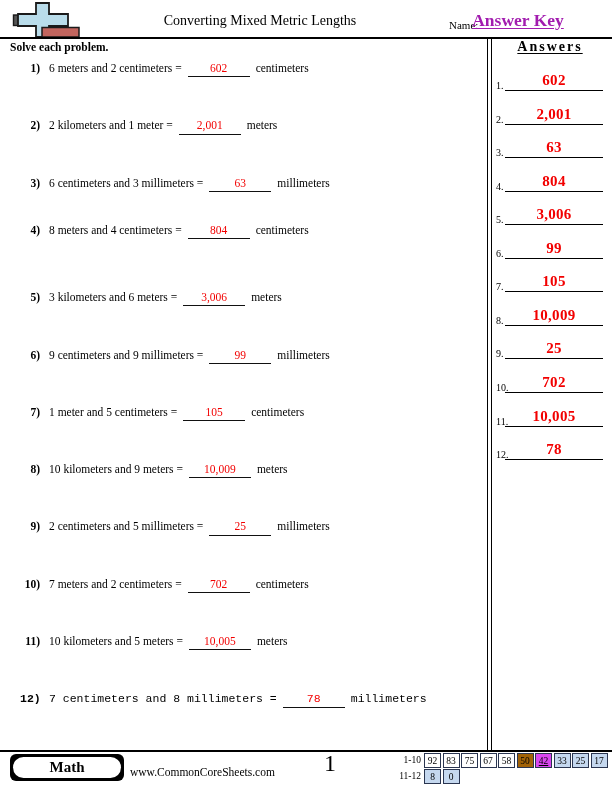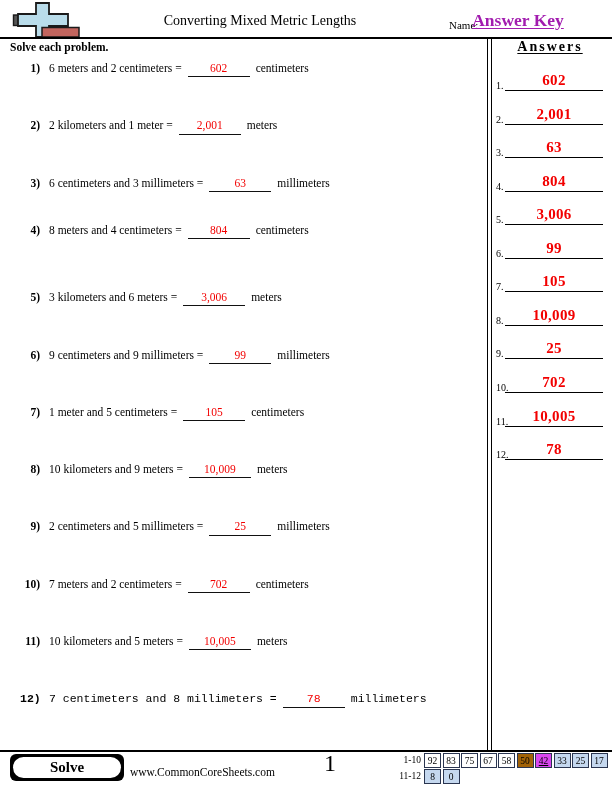--- a/index.html
+++ b/index.html
@@ -202,21 +202,21 @@
   <div class="ans-row" style="top: 436.05px;">
     <span class="ans-num">12.</span>
     <span class="ans-underline">
       <span class="ans-val">78</span>
     </span>
   </div>
 </div>
 
   <div class="footer-rule"></div>
   <div class="badge">
-    <div class="badge-inner">Solve</div>
+    <div class="badge-inner">Math</div>
   </div>
   <div class="website">www.CommonCoreSheets.com</div>
   <div class="page-number">1</div>
 
   <div class="score">
     <div class="score-row">
       <div class="score-label">1-10</div>
       <div class="cells" id="score-cells-0" style="display:flex">
   <div class="score-cell">92</div>
 

